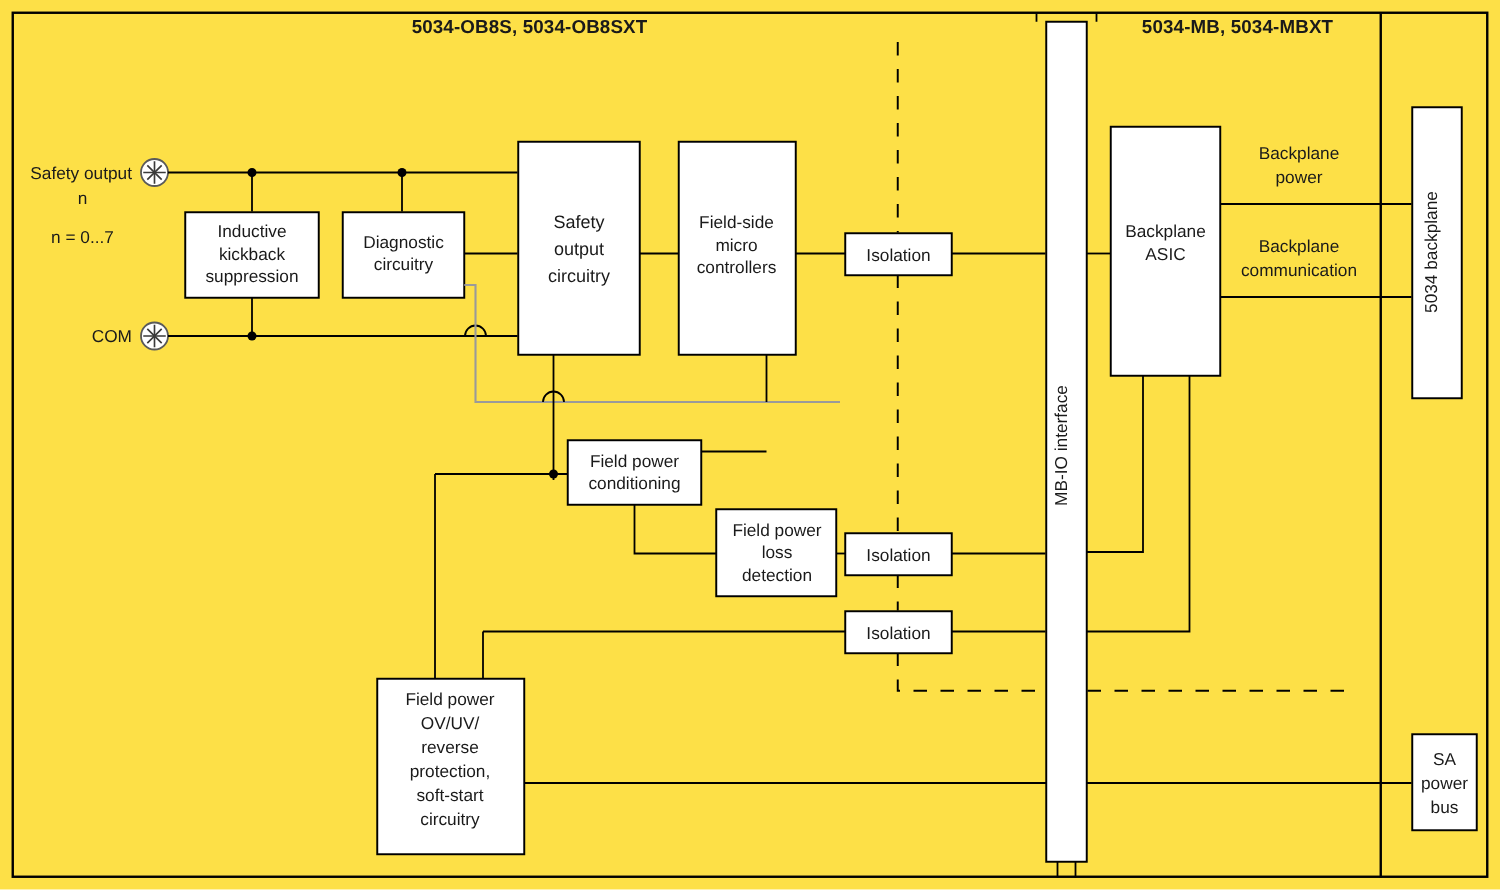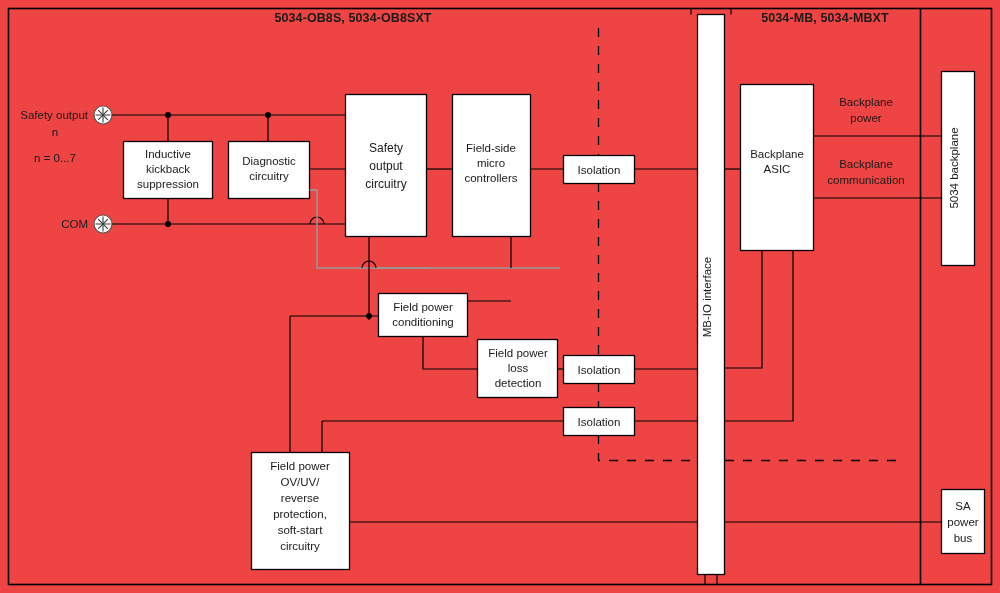--- a/index.html
+++ b/index.html
@@ -5,21 +5,21 @@
 <style>
   html, body {
     margin: 0;
     padding: 0;
     background: #ffffff;
   }
   #diagram-root {
     position: relative;
     width: 1000px;
     height: 593px;
-    background: #ef4444;
+    background: #fde047;
     font-family: "Liberation Sans", "DejaVu Sans", sans-serif;
     overflow: hidden;
   }
   svg#schematic {
     display: block;
     width: 1000px;
     height: 593px;
   }
   .frame-line {
     fill: none;

